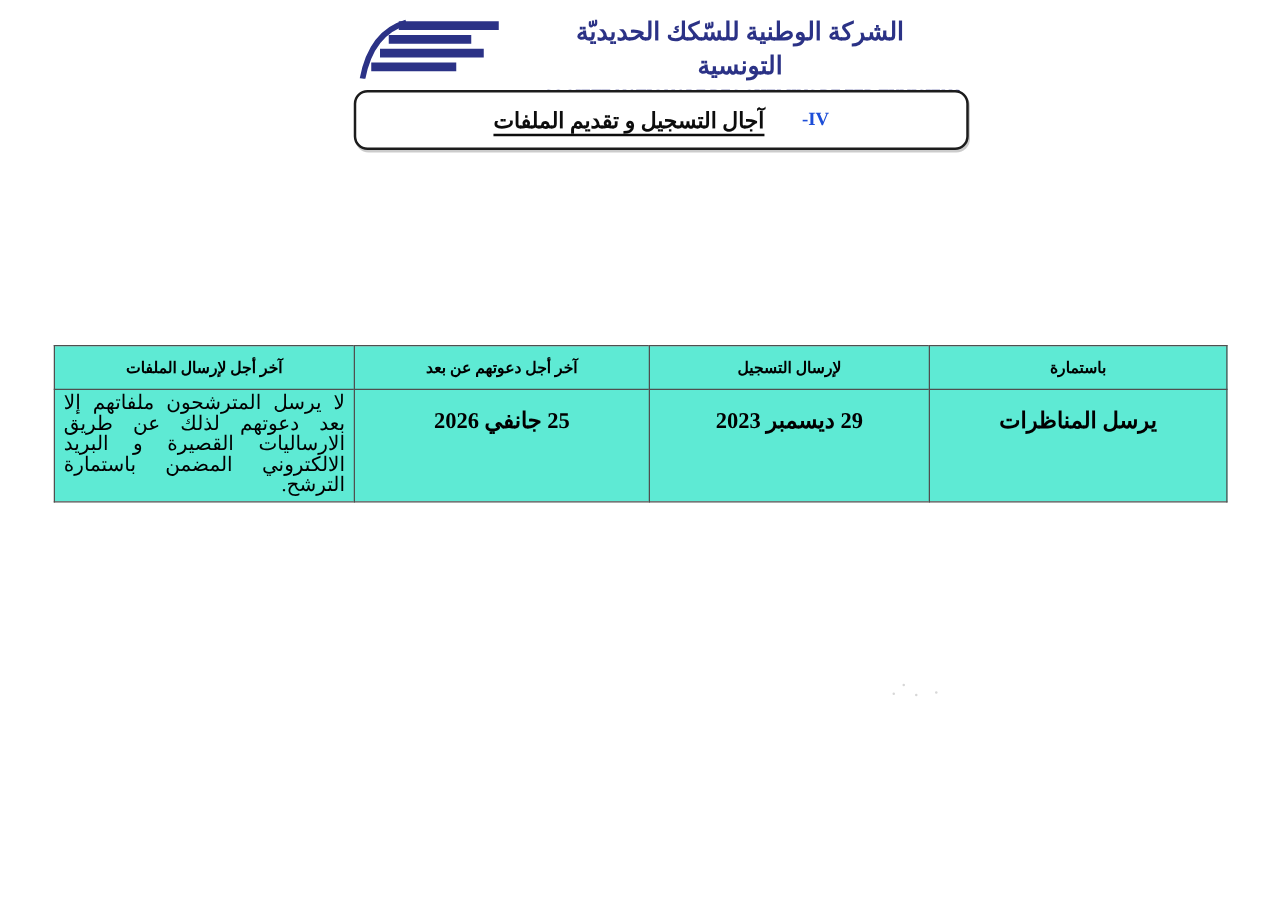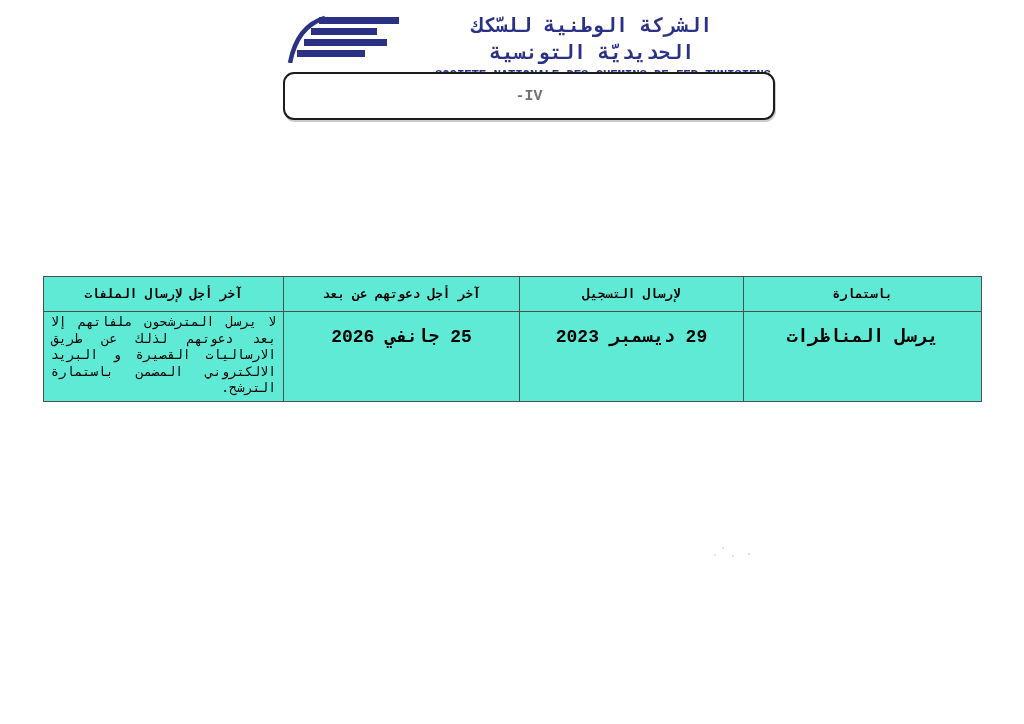--- a/index.html
+++ b/index.html
@@ -1,59 +1,59 @@
 <!DOCTYPE html>
 <html><head>
 <meta charset="utf-8">
 <style>
   html,body{margin:0;padding:0;background:#ffffff;}
   .page{
     position:relative;width:1024px;height:724px;background:#ffffff;
-    overflow:hidden;font-family:Liberation Mono, monospace;
+    overflow:hidden;font-family:Liberation Serif, serif;
   }
 
   
   .brand-logo{position:absolute;left:287px;top:11px;width:124px;height:52px;}
   .company-block{position:absolute;left:435px;top:13px;width:314px;text-align:center;color:#2b3286;}
   .company-ar{font-size:20px;font-weight:bold;line-height:27px;direction:rtl;}
   .company-fr{font-size:12.5px;font-weight:bold;line-height:16px;letter-spacing:-0.2px;margin-top:1px;white-space:nowrap;}
 
   
   .title-box{
     position:absolute;left:283px;top:72px;width:488px;height:44px;
     border:2px solid #1c1c1c;border-radius:11px;background:#ffffff;
     box-shadow:1px 2px 0 rgba(110,110,110,.35);
     display:flex;align-items:center;justify-content:center;gap:30px;
   }
   .title-label{
     direction:rtl;font-size:17.5px;font-weight:bold;color:#0d0d0d;
     text-decoration:underline;text-underline-offset:5px;text-decoration-thickness:1.5px;
   }
-  .title-number{font-size:15px;font-weight:bold;color:#737373;}
+  .title-number{font-size:15px;font-weight:bold;color:#1d4ed8;}
 
   
   table.deadlines{
     position:absolute;left:43px;top:276px;width:938px;
     border-collapse:collapse;direction:rtl;table-layout:fixed;
   }
   table.deadlines th,table.deadlines td{
     border:1.5px solid #4f4f4f;background:#5eead4;color:#000;
   }
   col.c-competition{width:238px;}
   col.c-start{width:224px;}
   col.c-remote{width:236px;}
   col.c-files{width:240px;}
   table.deadlines th{
     height:30px;font-size:12.5px;font-weight:bold;text-align:center;vertical-align:middle;padding:2px 4px;
   }
   th.th-competition{vertical-align:bottom;padding-bottom:5px;}
   table.deadlines td{height:64px;vertical-align:top;}
   td.cell-value{font-size:18px;font-weight:bold;text-align:center;padding-top:13px;}
   td.cell-note{
-    font-size:13px;font-weight:normal;line-height:16.5px;
+    font-size:16px;font-weight:normal;line-height:16.5px;
     text-align:justify;text-align-last:right;padding:3px 7px 3px 7px;
   }
 
   
   .scan-artifacts{position:absolute;left:710px;top:545px;width:60px;height:14px;}
   .scan-artifacts i{position:absolute;width:2px;height:2px;background:#d7d7d7;border-radius:50%;}
   .scan-artifacts i:nth-child(1){left:12px;top:2px;}
   .scan-artifacts i:nth-child(2){left:4px;top:9px;}
   .scan-artifacts i:nth-child(3){left:22px;top:10px;}
   .scan-artifacts i:nth-child(4){left:38px;top:8px;}
@@ -71,20 +71,21 @@
       <rect x="17" y="28" width="83" height="7" fill="#2b3286"></rect>
       <rect x="10" y="39" width="68" height="7" fill="#2b3286"></rect>
     </svg>
     <div class="company-block">
       <div class="company-ar" dir="rtl">الشركة الوطنية للسّكك الحديديّة التونسية</div>
       <div class="company-fr">SOCIETE NATIONALE DES CHEMINS DE FER TUNISIENS</div>
     </div>
   </div>
 
   <div class="title-box">
+    <span class="title-label">آجال التسجيل و تقديم الملفات</span>
     <span class="title-number">-IV</span>
   </div>
 
   <table class="deadlines" dir="rtl">
     <colgroup>
       <col class="c-competition">
         <col class="c-start">
         <col class="c-remote">
         <col class="c-files">
     </colgroup>

